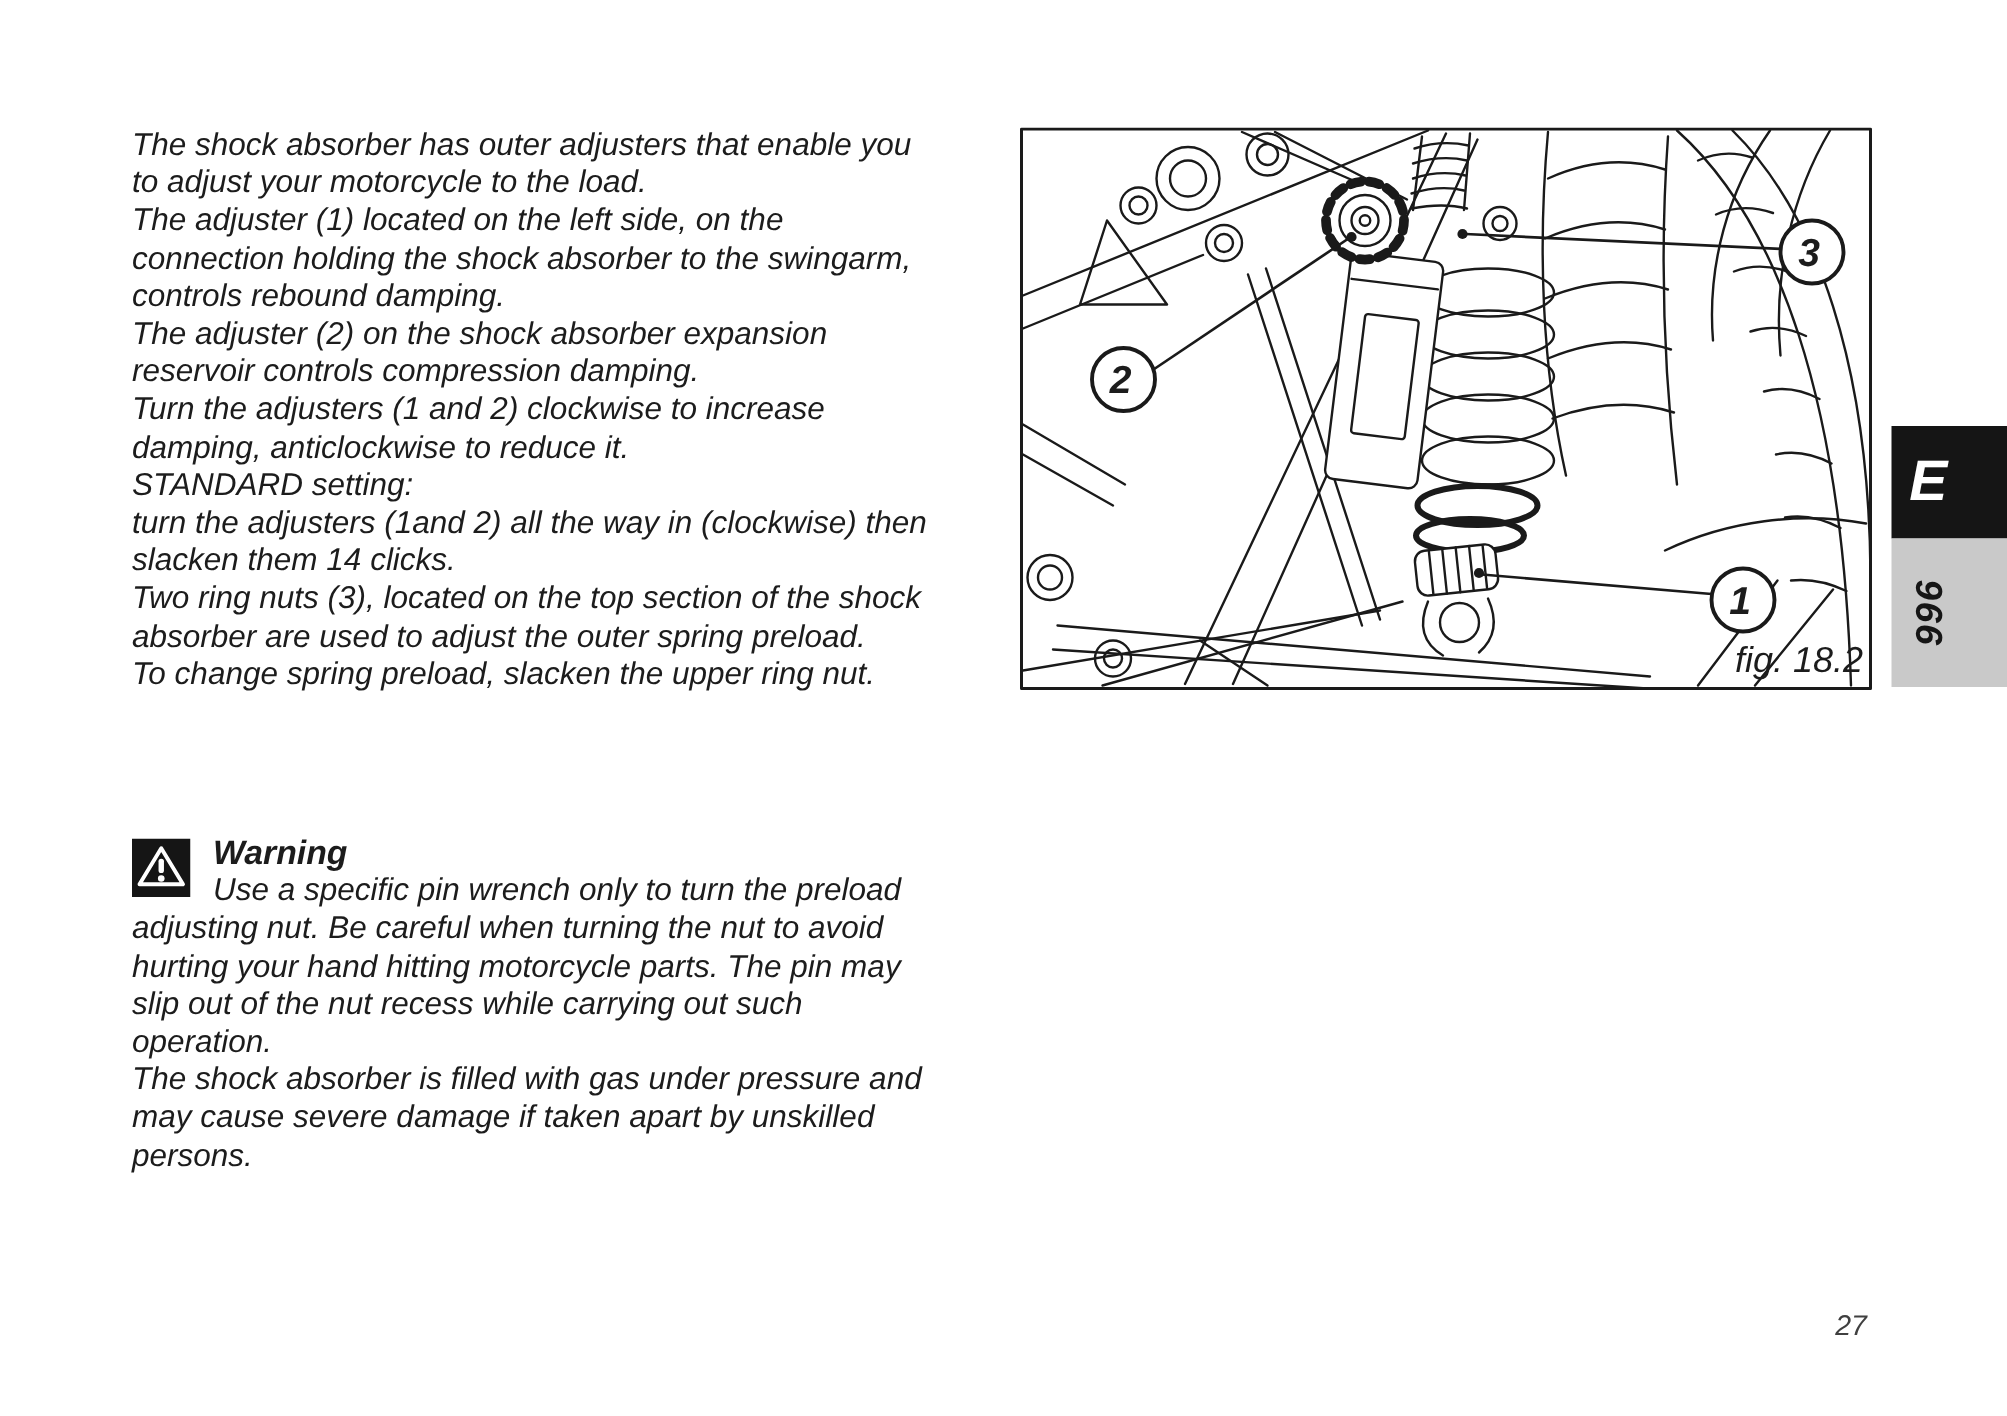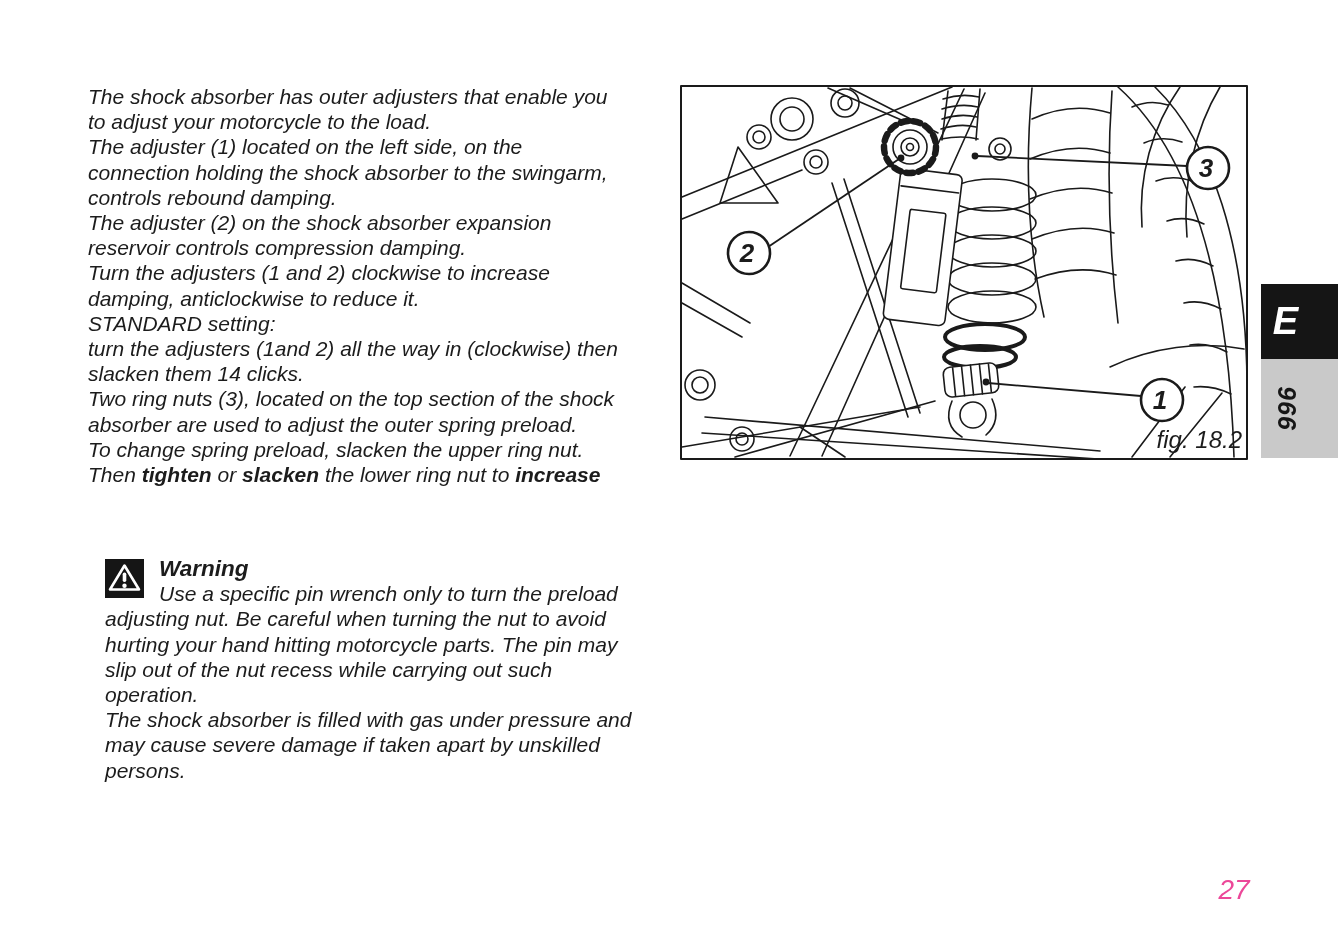--- a/index.html
+++ b/index.html
@@ -11,21 +11,21 @@
   .text-col {
     position:absolute; left:88px; top:84px; width:584px;
     font-style:italic; font-size:21px; line-height:25.2px;
   }
   .doc-heading { font-size:23.5px; font-weight:700; line-height:27px; white-space:nowrap; }
   .doc-heading .fig-ref { font-weight:400; font-size:21px; margin-left:11px; }
   .pre { white-space:pre-line; }
   .bold { font-weight:700; }
   .warning-block {
     position:absolute; left:88px; top:556px; width:584px;
-    font-style:italic; font-size:21px; line-height:25.2px;margin-left:17px;
+    font-style:italic; font-size:21px; line-height:25.2px;
   }
   .warning-icon { float:left; width:39px; height:39px; margin:3px 15px 1px 0; }
   .warning-title { font-weight:700; font-size:22.5px; line-height:25.2px; }
   .figure-frame { position:absolute; left:680px; top:85px; width:568px; height:375px; }
   .fig-callout-text { font:italic 700 26px "Liberation Sans", sans-serif; fill:#1c1c1c; }
   .fig-caption { font:italic 400 24px "Liberation Sans", sans-serif; fill:#1c1c1c; }
   .tab-e {
     position:absolute; left:1261px; top:284px; width:77px; height:75px;
     background:#151515; display:flex; align-items:center; justify-content:center;
     padding-right:28px; box-sizing:border-box;
@@ -35,21 +35,21 @@
     position:absolute; left:1261px; top:359px; width:77px; height:99px;
     background:#c9c9c9; display:flex; align-items:center; justify-content:center;
     padding-right:24px; box-sizing:border-box;
   }
   .tab-996 span {
     transform:rotate(-90deg); color:#161616;
     font:italic 700 25px "Liberation Sans", sans-serif; letter-spacing:1px;
   }
   .page-number {
     position:absolute; left:1204px; top:874px; width:60px; text-align:center;
-    font-style:italic; font-size:28px; color:#ec4899;
+    font-style:italic; font-size:19px; color:#404040;
   }
 </style>
 </head>
 <body>
 
 <div class="text-col">
   <div class="pre">The shock absorber has outer adjusters that enable you
 to adjust your motorcycle to the load.
 The adjuster (1) located on the left side, on the
 connection holding the shock absorber to the swingarm,
@@ -57,21 +57,20 @@
 The adjuster (2) on the shock absorber expansion
 reservoir controls compression damping.
 Turn the adjusters (1 and 2) clockwise to increase
 damping, anticlockwise to reduce it.
 STANDARD setting:
 turn the adjusters (1and 2) all the way in (clockwise) then
 slacken them 14 clicks.
 Two ring nuts (3), located on the top section of the shock
 absorber are used to adjust the outer spring preload.
 To change spring preload, slacken the upper ring nut.</div>
-  <div><span>Then </span><span class="bold">tighten</span><span> or </span><span class="bold">slacken</span><span> the lower ring nut to </span><span class="bold">increase</span></div>
 </div>
 
 <div class="warning-block">
   <svg class="warning-icon" viewBox="0 0 39 39" xmlns="http://www.w3.org/2000/svg">
     <rect x="0" y="0" width="39" height="39" fill="#151515"></rect>
     <path d="M19.5,6.5 L34,30.5 L5,30.5 Z" fill="none" stroke="#ffffff" stroke-width="2.6" stroke-linejoin="round"></path>
     <rect x="17.7" y="13.5" width="3.6" height="9.5" rx="1.7" fill="#ffffff"></rect>
     <circle cx="19.5" cy="26.7" r="2.2" fill="#ffffff"></circle>
   </svg>
   <div class="warning-title">Warning</div>

